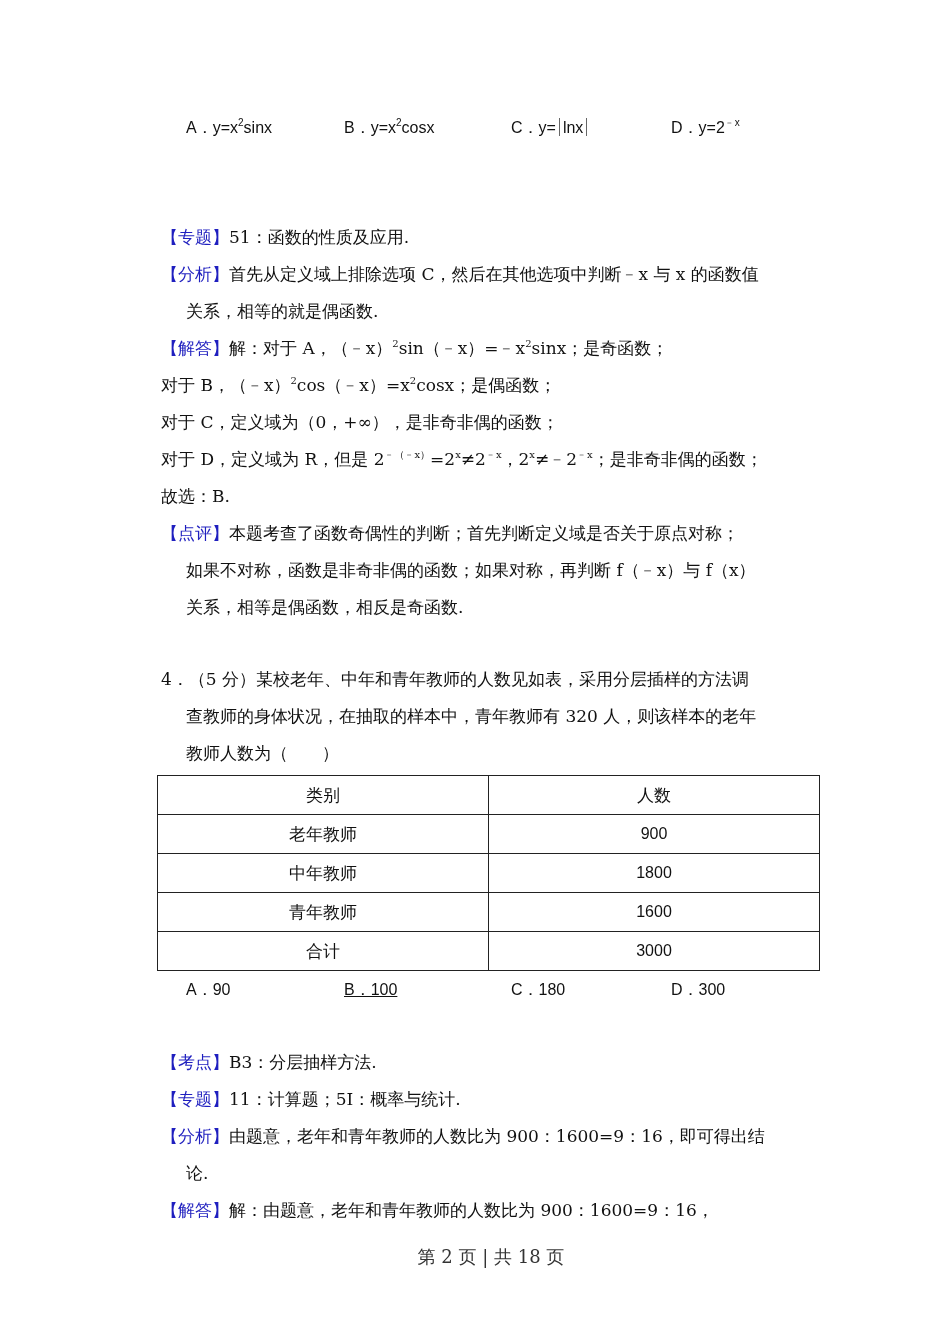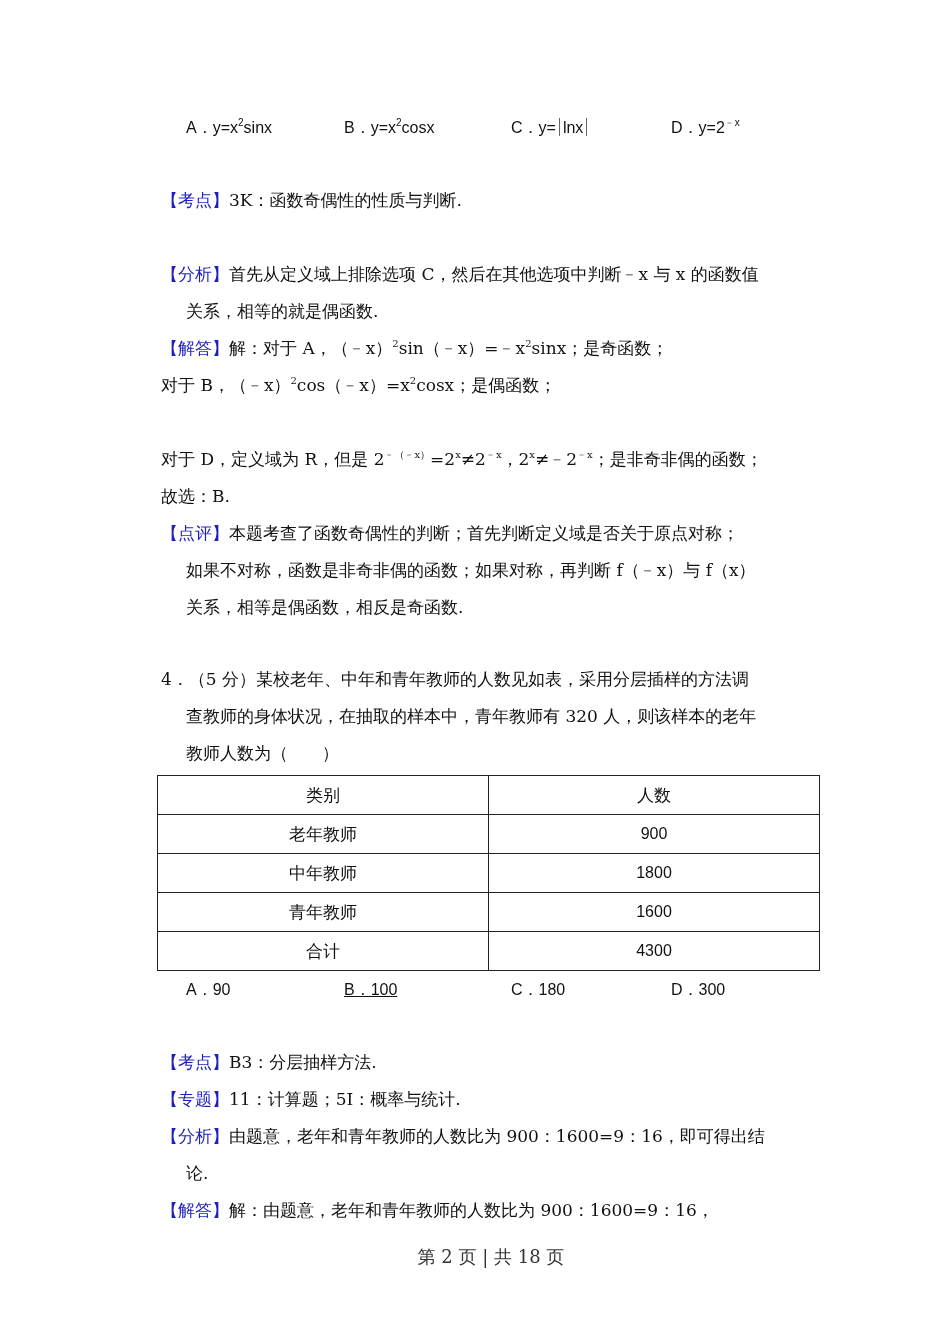--- a/index.html
+++ b/index.html
@@ -47,34 +47,35 @@
       <span>B．</span><span>y=x</span><sup>2</sup><span>cosx</span>
     </div>
     <div class="opt" style="left:495px; top:118px;">
       <span>C．</span><span>y=</span><span class="abs-bar"></span><span>lnx</span><span class="abs-bar"></span>
     </div>
     <div class="opt" style="left:655px; top:118px;">
       <span>D．</span><span>y=2</span><sup>﹣x</sup>
     </div>
   </div>
 
-  <div class="line" style="top:189px;">
-    <span class="tag">【考点】</span><span>3K：函数奇偶性的性质与判断.</span>
+  <div class="line" style="top:226px;">
+    <span class="tag">【专题】</span><span>51：函数的性质及应用.</span>
   </div>
   <div class="line" style="top:263px;">
     <span class="tag">【分析】</span><span>首先从定义域上排除选项 C，然后在其他选项中判断﹣x 与 x 的函数值</span>
   </div>
   <div class="line indent" style="top:300px;">关系，相等的就是偶函数.</div>
 
   <div class="line" style="top:337px;">
     <span class="tag">【解答】</span><span>解：对于 A，（﹣x）</span><sup>2</sup><span>sin（﹣x）=﹣x</span><sup>2</sup><span>sinx；是奇函数；</span>
   </div>
   <div class="line flush" style="top:374px;">
     <span>对于 B，（﹣x）</span><sup>2</sup><span>cos（﹣x）=x</span><sup>2</sup><span>cosx；是偶函数；</span>
   </div>
+  <div class="line flush" style="top:411px;">对于 C，定义域为（0，+∞），是非奇非偶的函数；</div>
   <div class="line flush" style="top:448px;">
     <span>对于 D，定义域为 R，但是 2</span><sup>﹣（﹣x）</sup><span>=2</span><sup>x</sup><span>≠2</span><sup>﹣x</sup><span>，2</span><sup>x</sup><span>≠﹣2</span><sup>﹣x</sup><span>；是非奇非偶的函数；</span>
   </div>
   <div class="line flush" style="top:485px;">故选：B.</div>
 
   <div class="line" style="top:522px;">
     <span class="tag">【点评】</span><span>本题考查了函数奇偶性的判断；首先判断定义域是否关于原点对称；</span>
   </div>
   <div class="line indent" style="top:596px;">关系，相等是偶函数，相反是奇函数.</div>
   <div class="line indent" style="top:559px;">如果不对称，函数是非奇非偶的函数；如果对称，再判断 f（﹣x）与 f（x）</div>
@@ -96,21 +97,21 @@
     <tr>
       <td>中年教师</td>
       <td class="num">1800</td>
     </tr>
     <tr>
       <td>青年教师</td>
       <td class="num">1600</td>
     </tr>
     <tr>
       <td>合计</td>
-      <td class="num">4300</td>
+      <td class="num">3000</td>
     </tr>
   </tbody>
     </table>
 
   <div class="opt" style="left:170px; top:980px;">A．90</div>
   <div class="opt" style="left:328px; top:980px;text-decoration:underline;">B．100</div>
   <div class="opt" style="left:495px; top:980px;">C．180</div>
   <div class="opt" style="left:655px; top:980px;">D．300</div>
 
   <div class="line" style="top:1051px;text-align:center;">

